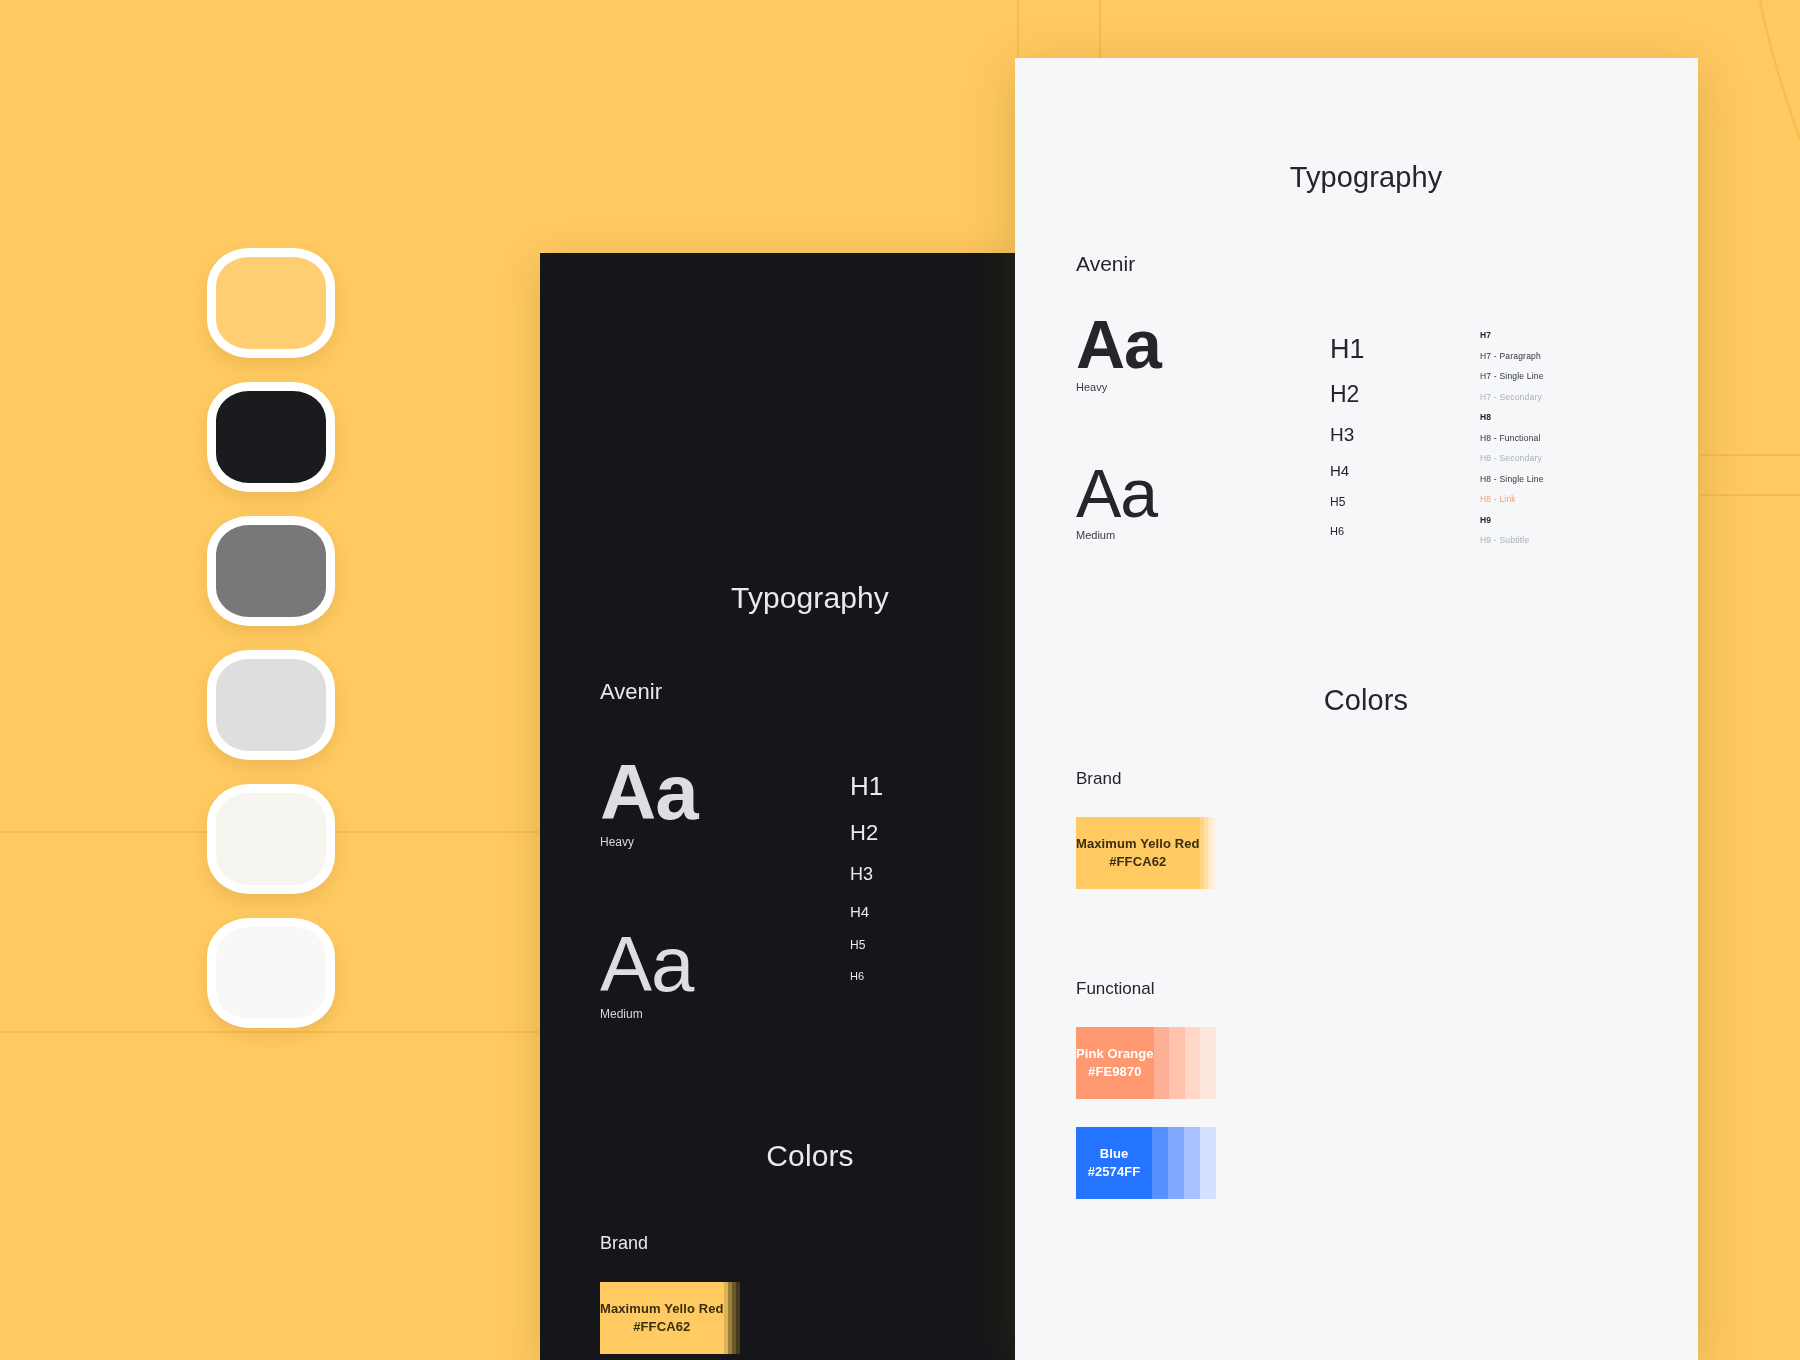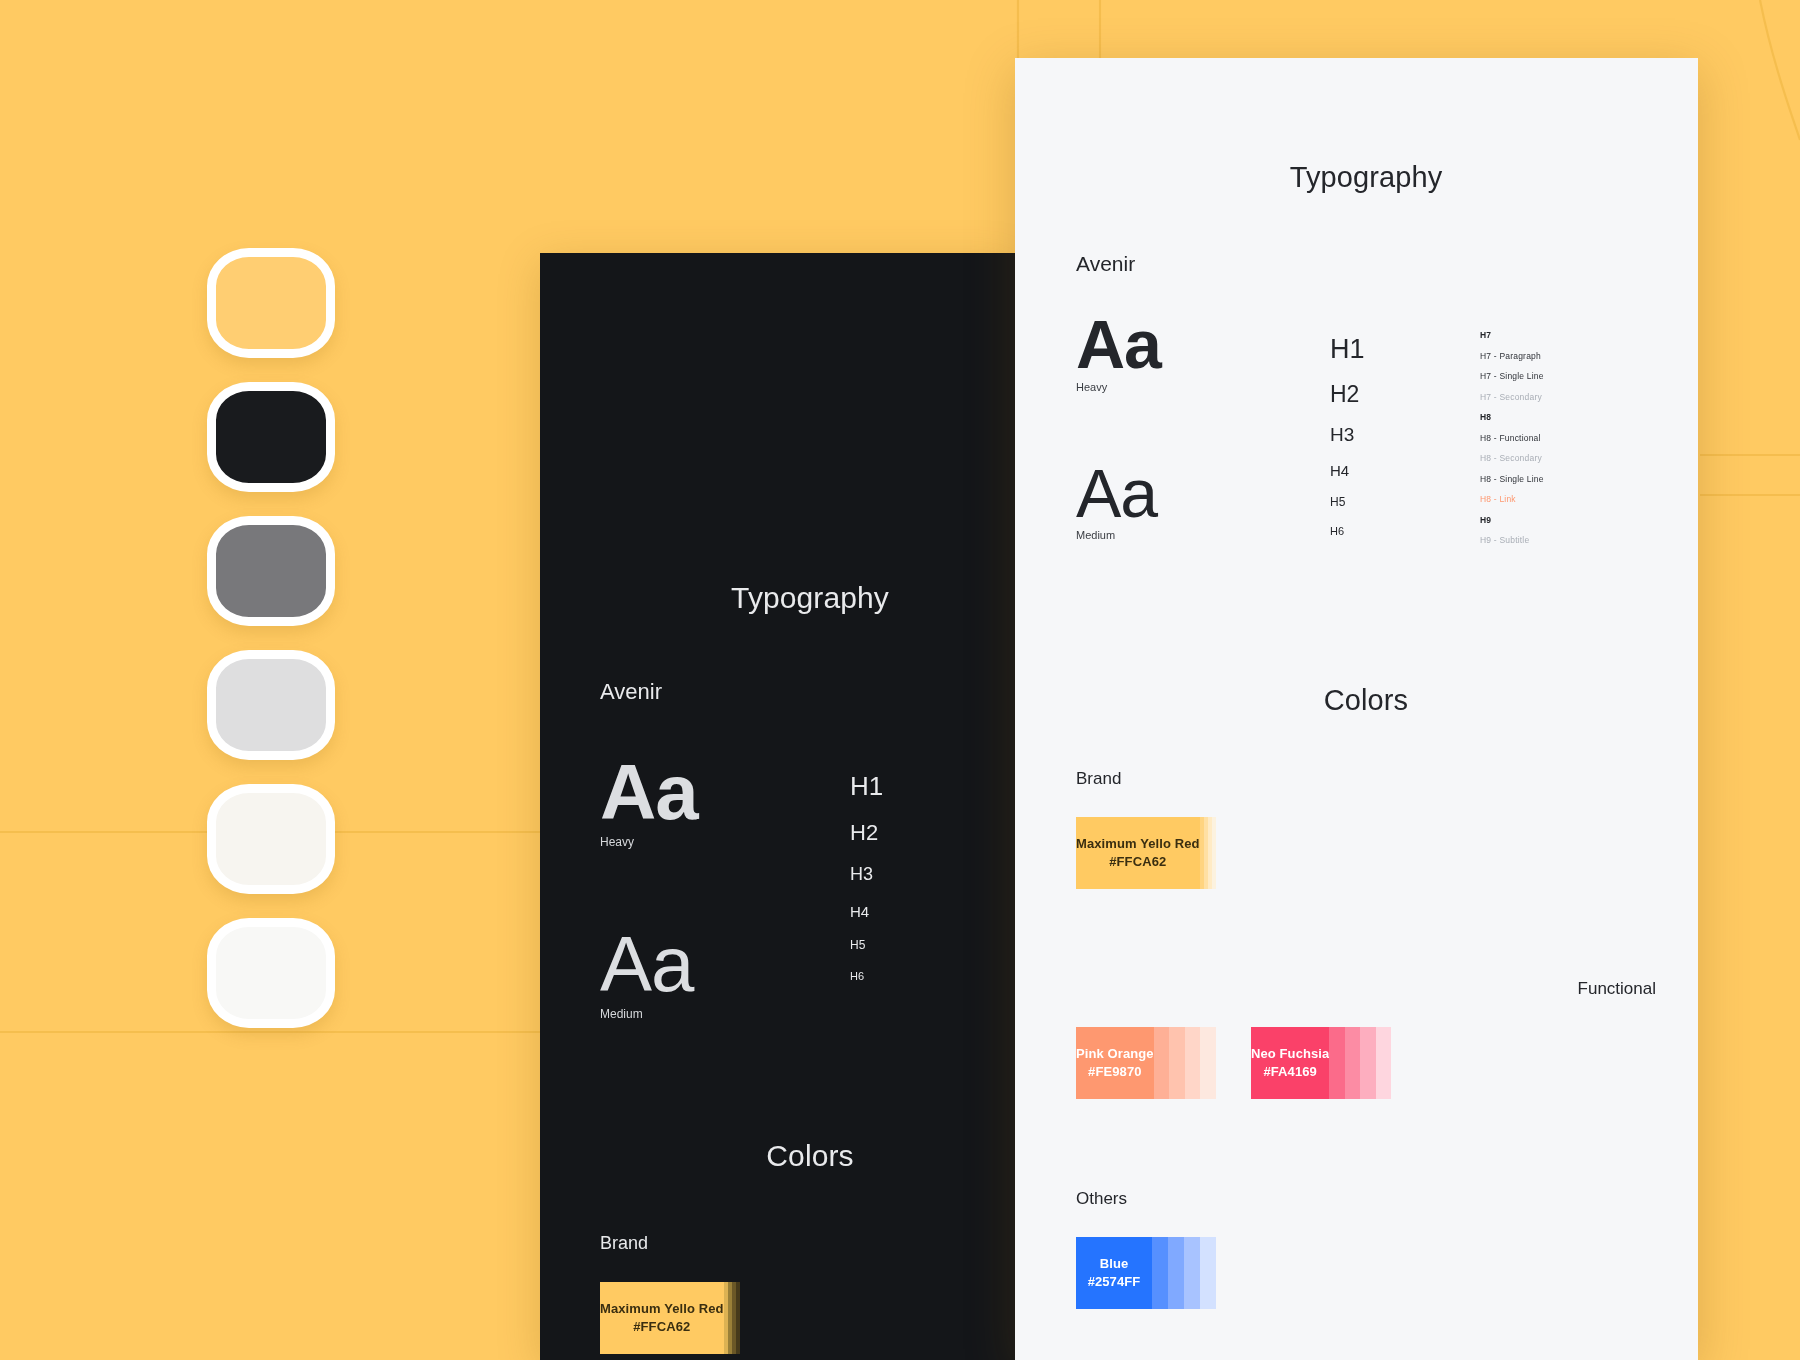--- a/index.html
+++ b/index.html
@@ -109,21 +109,21 @@
 
   .l-micro { width: 170px; padding-top: 18px; }
   .l-micro div { font-size: 8.5px; margin-bottom: 10.5px; letter-spacing: .2px; }
   .l-micro .m-strong { color: #24262B; font-weight: 600; }
   .l-micro .m-reg { color: #2F3238; font-weight: 400; }
   .l-micro .m-sec { color: #A9AEB6; font-weight: 500; }
   .l-micro .m-link { color: #FE9870; font-weight: 500; }
 
   .l-colors-title { font-size: 29px; margin-top: 128px; }
   .l-brand-title { font-size: 17px; margin-top: 52px; }
-  .l-func-title { font-size: 17px; margin-top: 90px; text-align: right; }
+  .l-func-title { font-size: 17px; margin-top: 90px; }
   .l-others-title { font-size: 17px; margin-top: 90px; }
 
   
   .palette { display: flex; height: 72px; width: 140px; position: relative; }
   .palette .main {
     flex: 0 0 76px; display: flex; flex-direction: column;
     align-items: center; justify-content: center; gap: 3px;
   }
   .palette .main .nm, .palette .main .hx {
     font-size: 13px; font-weight: 600; letter-spacing: .1px; white-space: nowrap;
@@ -263,33 +263,22 @@
           <div class="palette">
             <div class="main" style="background: rgb(254, 152, 112);">
               <div class="nm" style="color: rgb(255, 255, 255);">Pink Orange</div>
               <div class="hx" style="color: rgb(255, 255, 255);">#FE9870</div>
             </div>
             <div class="tint" style="background: rgb(254, 176, 150);"></div>
             <div class="tint" style="background: rgb(255, 195, 174);"></div>
             <div class="tint" style="background: rgb(255, 214, 200);"></div>
             <div class="tint" style="background: rgb(253, 232, 223);"></div>
           </div>
-          <div class="palette">
-            <div class="main" style="background: rgb(250, 65, 105);">
-              <div class="nm" style="color: rgb(255, 255, 255);">Neo Fuchsia</div>
-              <div class="hx" style="color: rgb(255, 255, 255);">#FA4169</div>
-            </div>
-            <div class="tint" style="background: rgb(251, 107, 138);"></div>
-            <div class="tint" style="background: rgb(252, 140, 164);"></div>
-            <div class="tint" style="background: rgb(253, 174, 191);"></div>
-            <div class="tint" style="background: rgb(254, 214, 223);"></div>
-          </div>
-        </div>
-
-      <div class="sub-title l-others-title">Others</div>
+        </div>
+
       <div class="palette-row" id="light-other-palettes">
           <div class="palette">
             <div class="main" style="background: rgb(37, 116, 255);">
               <div class="nm" style="color: rgb(255, 255, 255);">Blue</div>
               <div class="hx" style="color: rgb(255, 255, 255);">#2574FF</div>
             </div>
             <div class="tint" style="background: rgb(86, 144, 255);"></div>
             <div class="tint" style="background: rgb(128, 169, 255);"></div>
             <div class="tint" style="background: rgb(168, 195, 255);"></div>
             <div class="tint" style="background: rgb(211, 225, 255);"></div>

